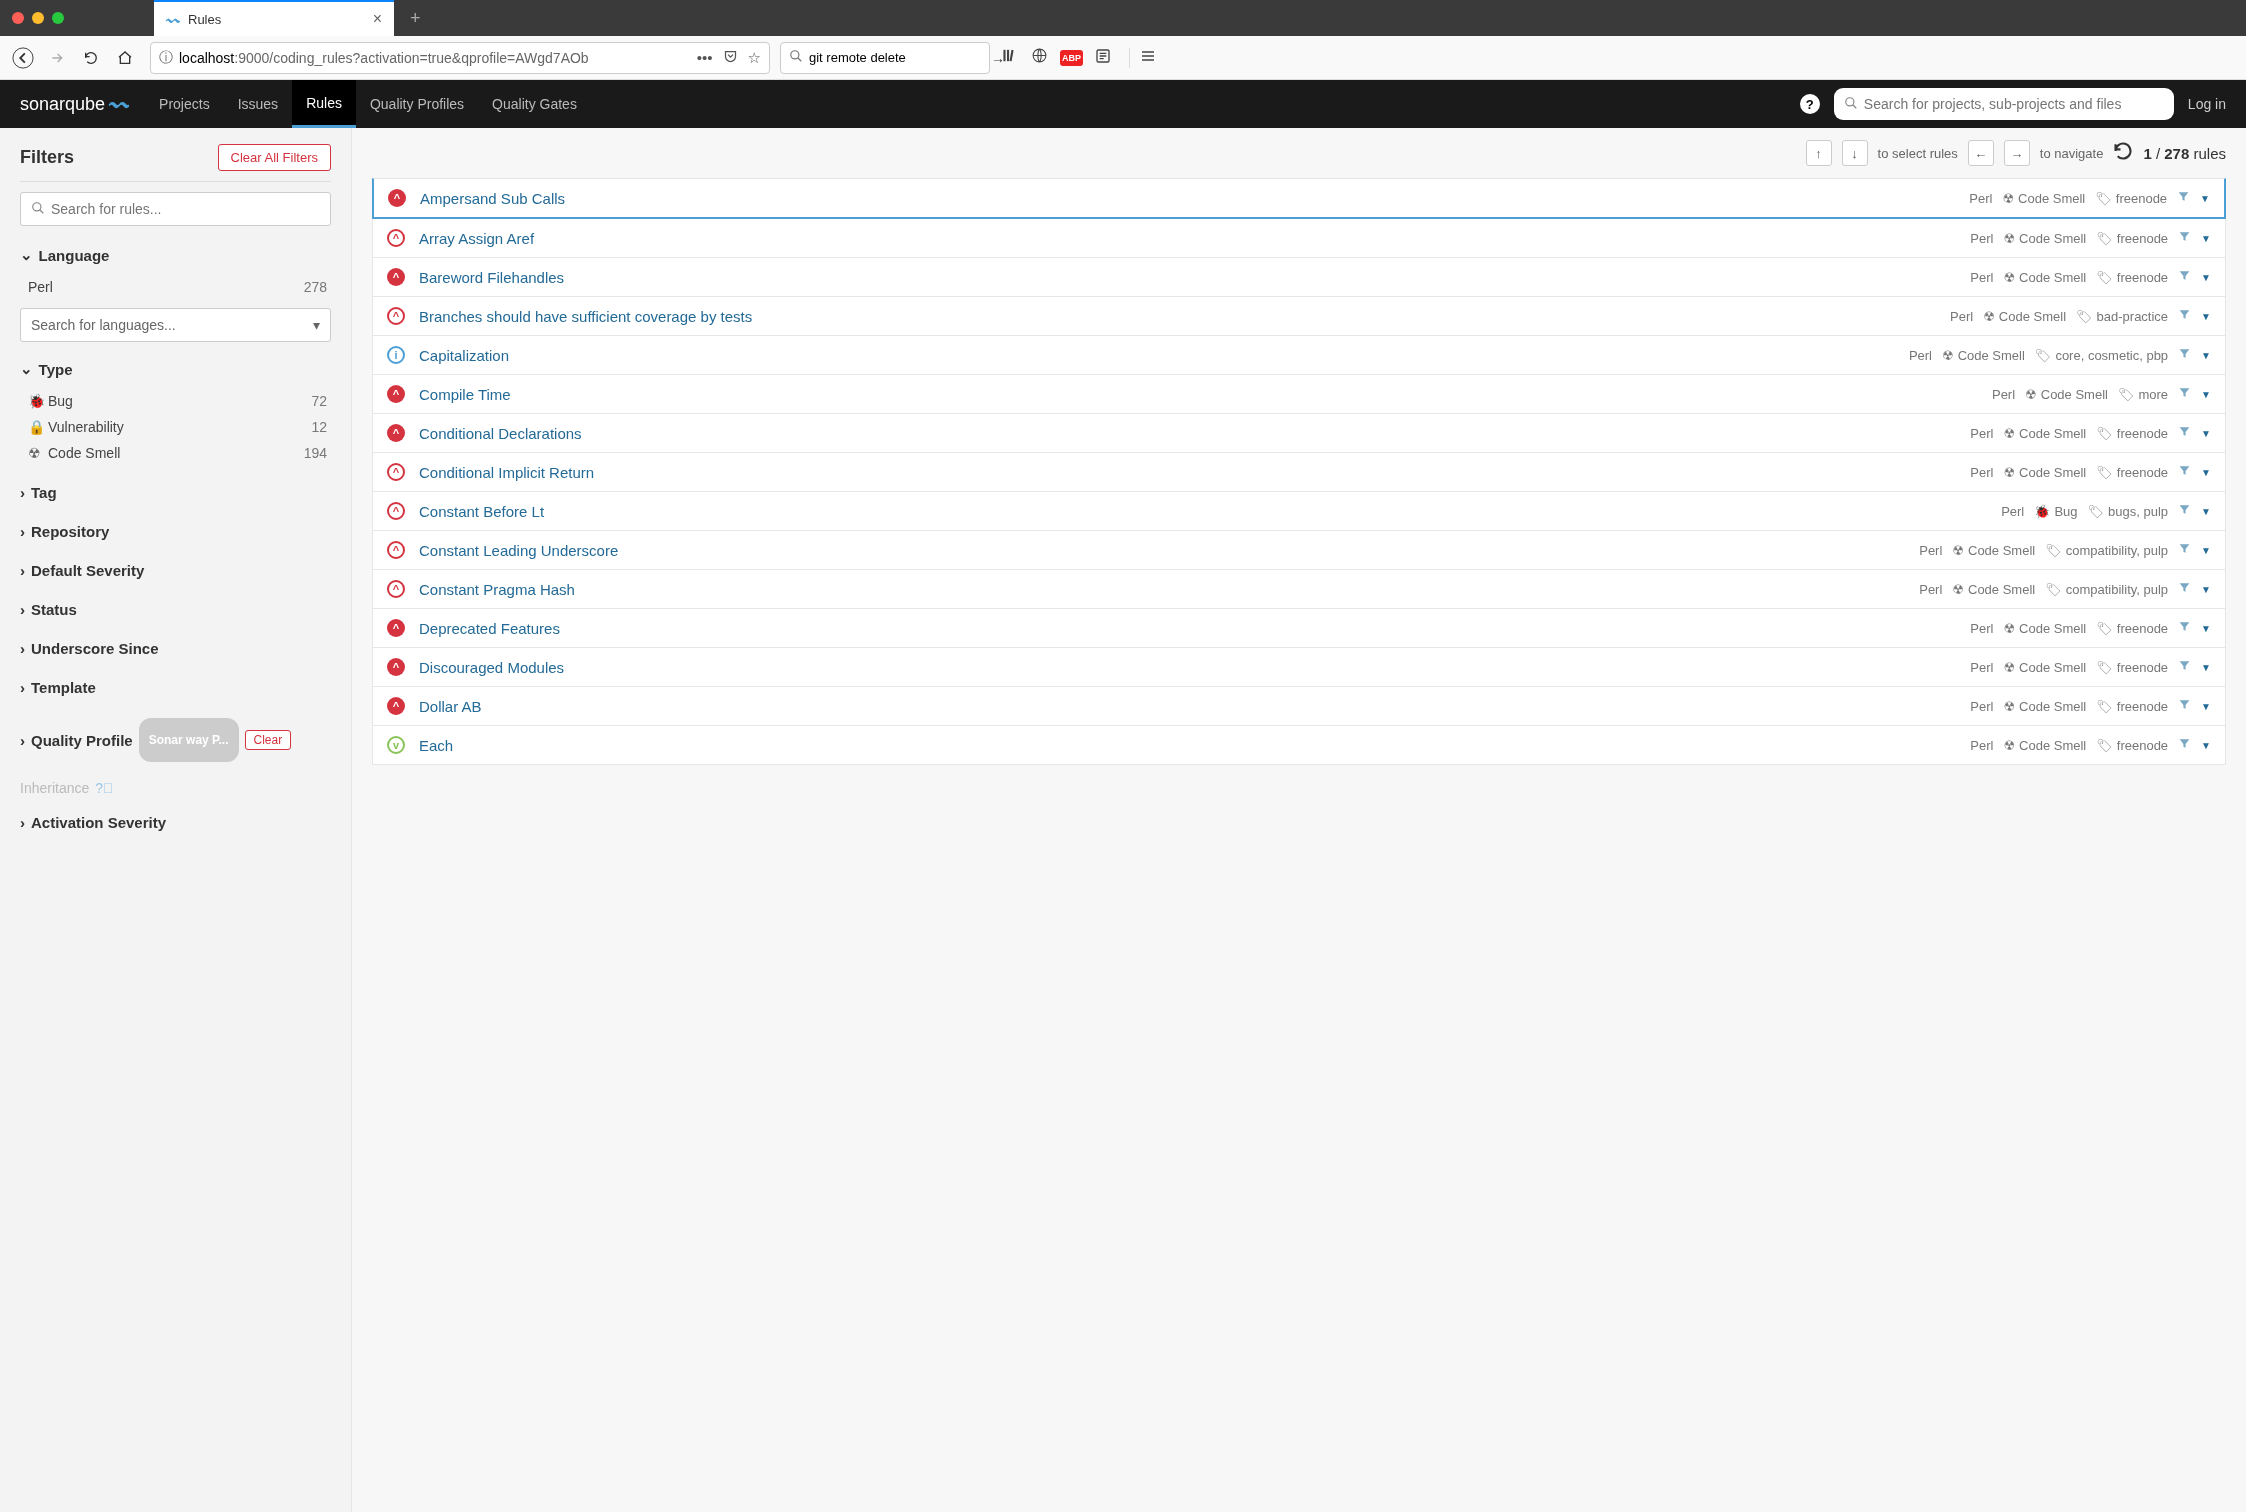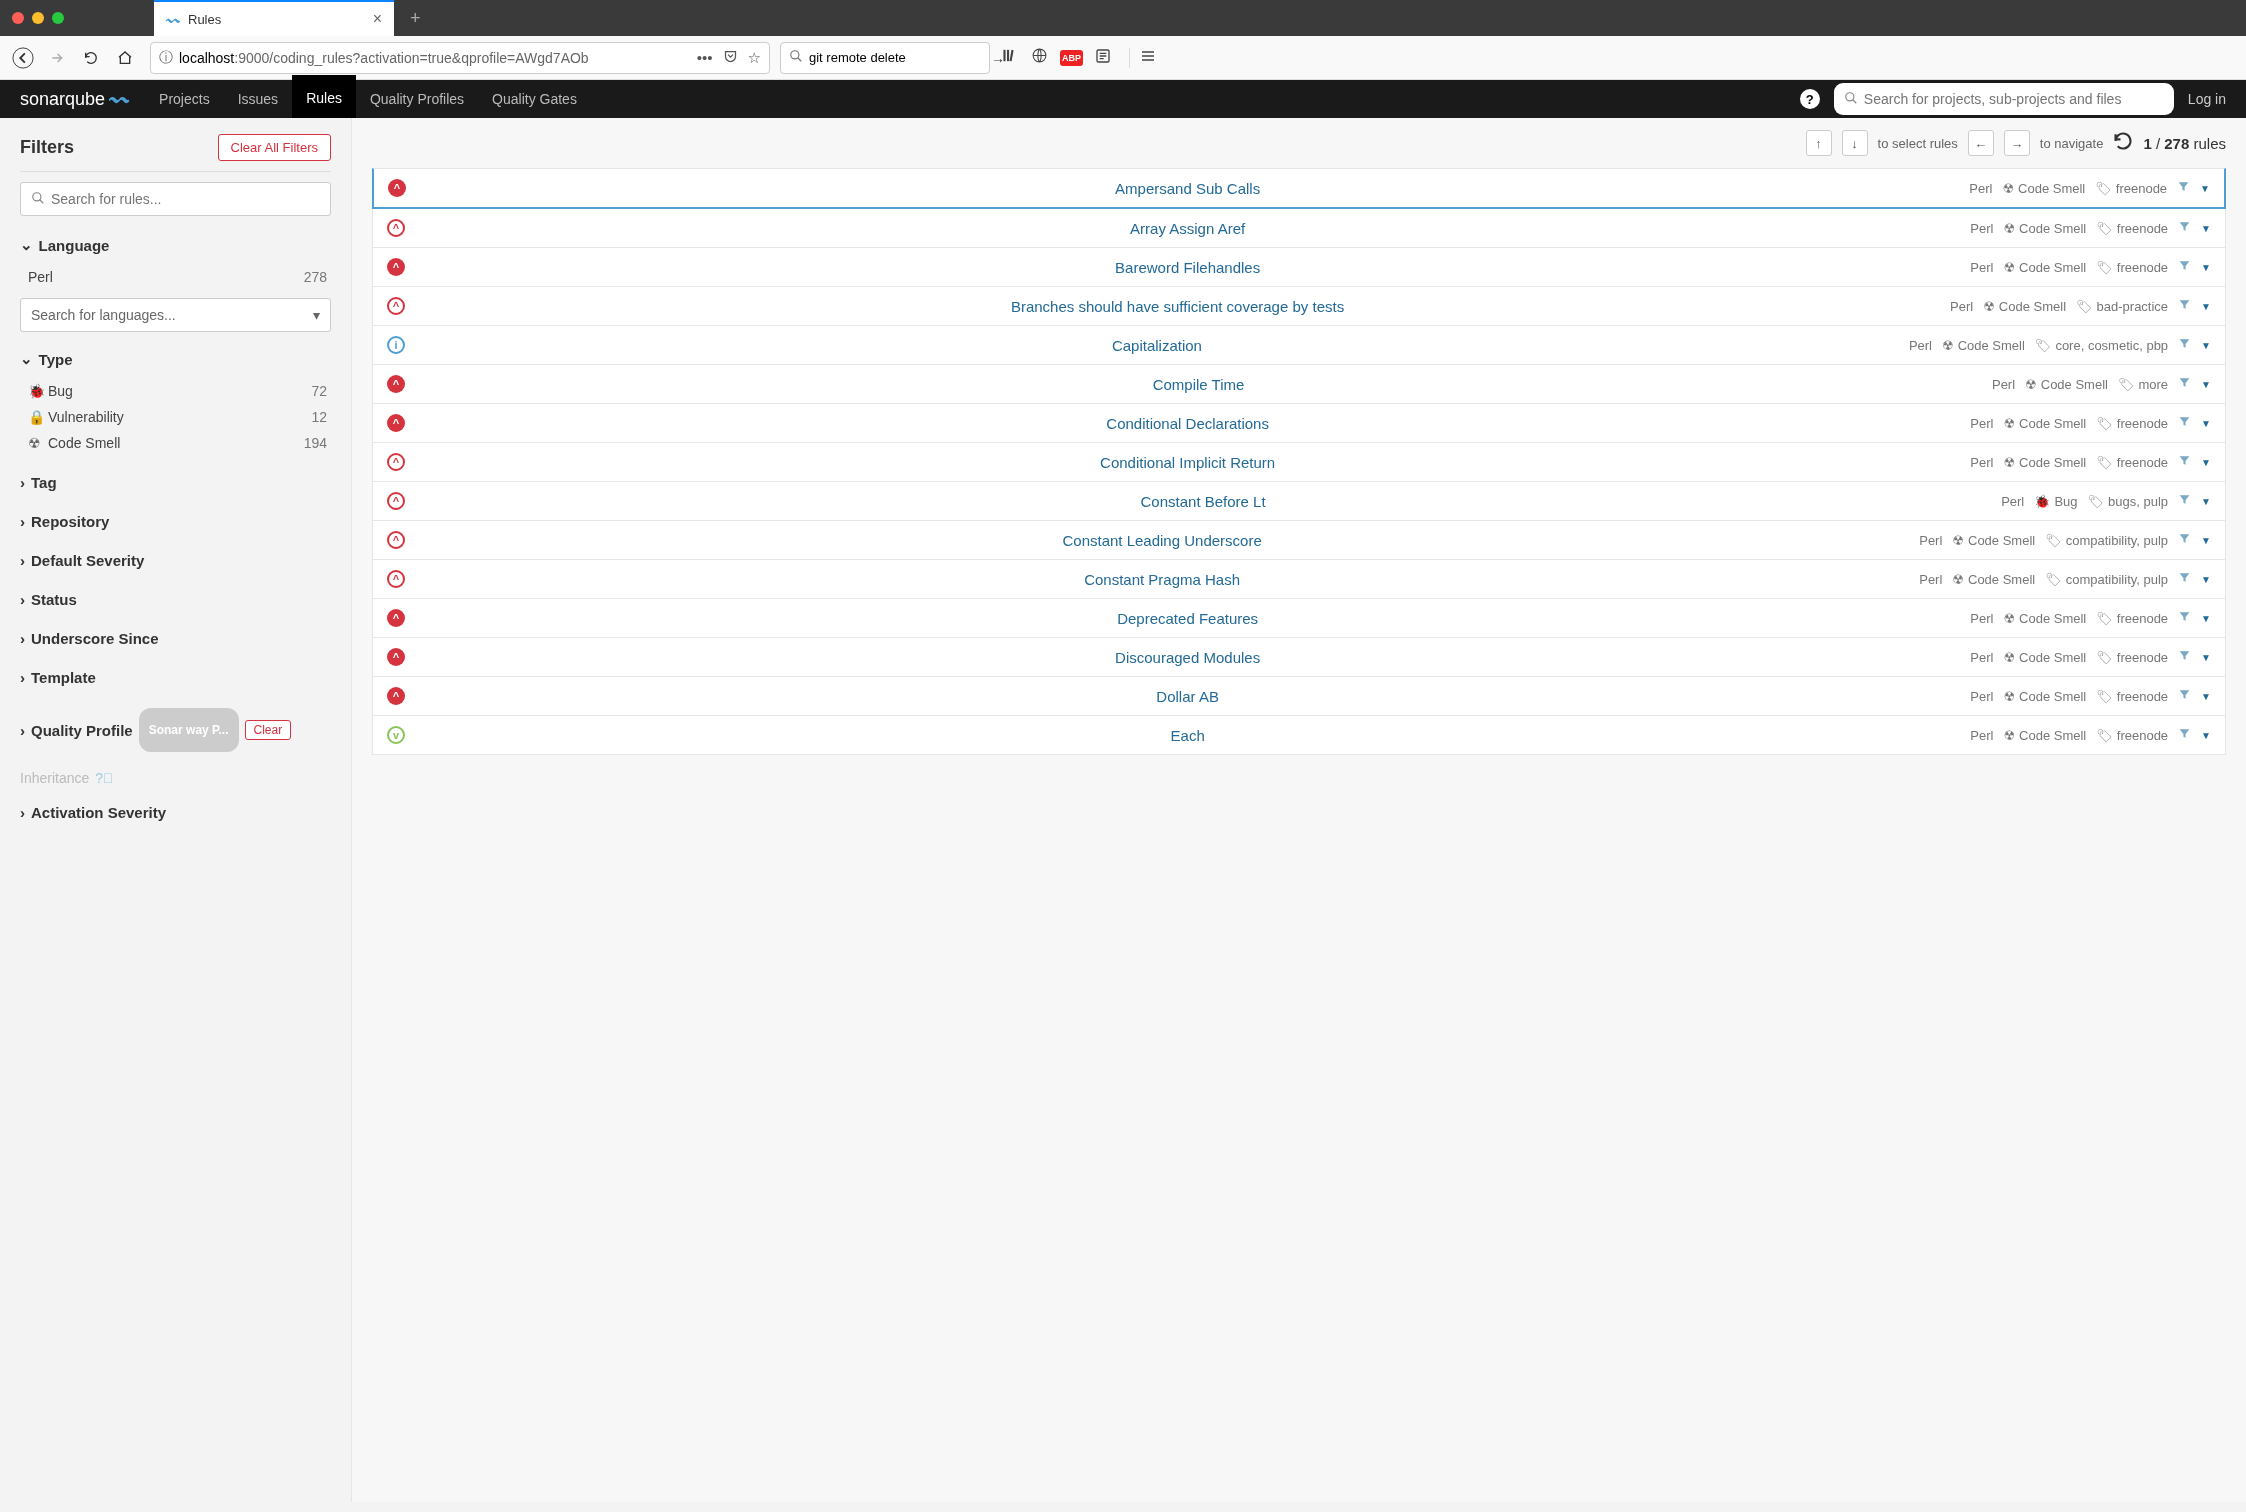--- a/index.html
+++ b/index.html
@@ -26,21 +26,21 @@
 .url-text { flex: 1; font-size: 14px; color: #666; overflow: hidden; white-space: nowrap; text-overflow: ellipsis; }
 .url-text .host { color: #000; }
 .url-icons { display: flex; gap: 10px; color: #555; font-size: 15px; }
 .ff-search { background: #fff; border: 1px solid #ccc; border-radius: 4px; height: 32px; display: flex; align-items: center; padding: 0 8px; gap: 6px; width: 210px; }
 .ff-search input { border: none; outline: none; font-size: 13px; flex: 1; }
 .toolbar-icons { display: flex; gap: 12px; align-items: center; margin-left: 8px; color: #444; font-size: 16px; }
 .abp-icon { background: #e22; color: white; font-size: 9px; font-weight: bold; padding: 3px 2px; border-radius: 3px; }
 .hamburger { margin-left: 6px; border-left: 1px solid #ddd; padding-left: 10px; }
 
 
-.sq-header { background: #1a1a1a; height: 38px; display: flex; align-items: center; padding: 0 20px; color: #ccc; }
+.sq-header { background: #1a1a1a; height: 48px; display: flex; align-items: center; padding: 0 20px; color: #ccc; }
 .sq-logo { font-size: 18px; color: #fff; margin-right: 16px; display: flex; align-items: center; gap: 4px; }
 .sq-logo .logo-wave { color: #4b9fd5; font-size: 20px; line-height: 1; }
 .sq-nav { display: flex; gap: 0; }
 .sq-nav-item { padding: 0 14px; height: 48px; display: flex; align-items: center; cursor: pointer; color: #bbb; font-size: 14px; }
 .sq-nav-item.active { background: #000; color: #fff; border-bottom: 3px solid #4b9fd5; }
 .sq-header-right { margin-left: auto; display: flex; align-items: center; gap: 14px; }
 .sq-help { width: 20px; height: 20px; background: #fff; color: #000; border-radius: 50%; display: flex; align-items: center; justify-content: center; font-size: 13px; font-weight: bold; cursor: pointer; }
 .sq-search { background: #fff; border-radius: 9px; height: 32px; width: 340px; display: flex; align-items: center; padding: 0 10px; gap: 6px; }
 .sq-search input { border: none; outline: none; font-size: 14px; flex: 1; color: #666; }
 .sq-login { color: #ccc; cursor: pointer; font-size: 14px; }
@@ -78,21 +78,21 @@
 
 .rules-list { padding: 0 20px 20px; }
 .rule-row { background: #fff; border: 1px solid #e6e6e6; border-top: none; display: flex; align-items: center; padding: 10px 14px; gap: 14px; }
 .rule-row.selected { border: 2px solid #4b9fd5; }
 .rule-row:first-child { border-top: 1px solid #e6e6e6; }
 .sev-icon { width: 18px; height: 18px; border-radius: 50%; display: flex; align-items: center; justify-content: center; font-size: 11px; font-weight: bold; flex-shrink: 0; }
 .sev-critical { background: #d4333f; color: #fff; }
 .sev-major { background: #fff; border: 2px solid #d4333f; color: #d4333f; }
 .sev-info { background: #fff; border: 2px solid #4b9fd5; color: #4b9fd5; }
 .sev-minor { background: #fff; border: 2px solid #88c459; color: #88c459; }
-.rule-name { color: #236a97; font-size: 15px; cursor: pointer; flex: 1; text-align: center; }
+.rule-name { color: #236a97; font-size: 15px; cursor: pointer; flex: 1; }
 .rule-meta { display: flex; align-items: center; gap: 10px; font-size: 13px; color: #777; }
 .meta-item { display: flex; align-items: center; gap: 4px; }
 .filter-funnel { color: #888; font-size: 13px; cursor: pointer; }
 .caret-down { color: #236a97; font-size: 10px; cursor: pointer; }
 .tag-icon { color: #999; }
 .type-ic { color: #777; }
 
 hr.sep { border: none; border-top: 1px solid #ddd; margin: 10px 0; }
 </style>
 </head>

